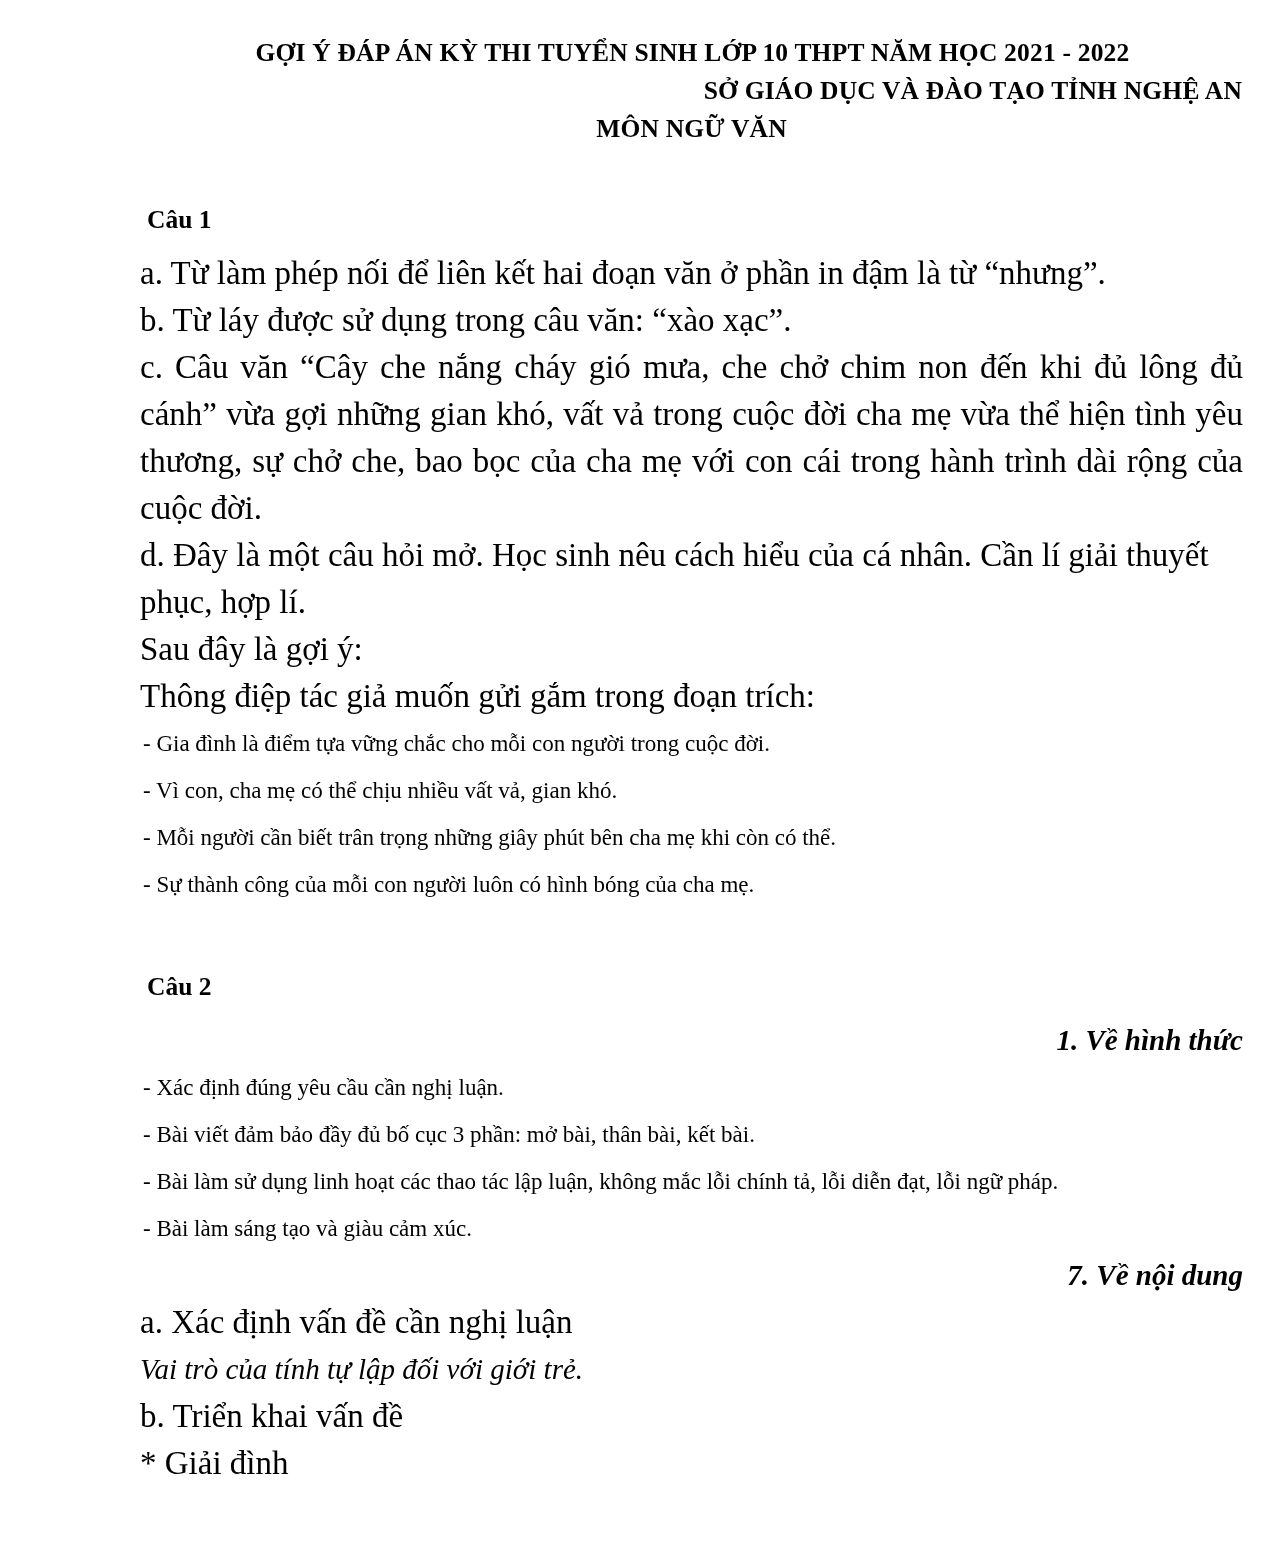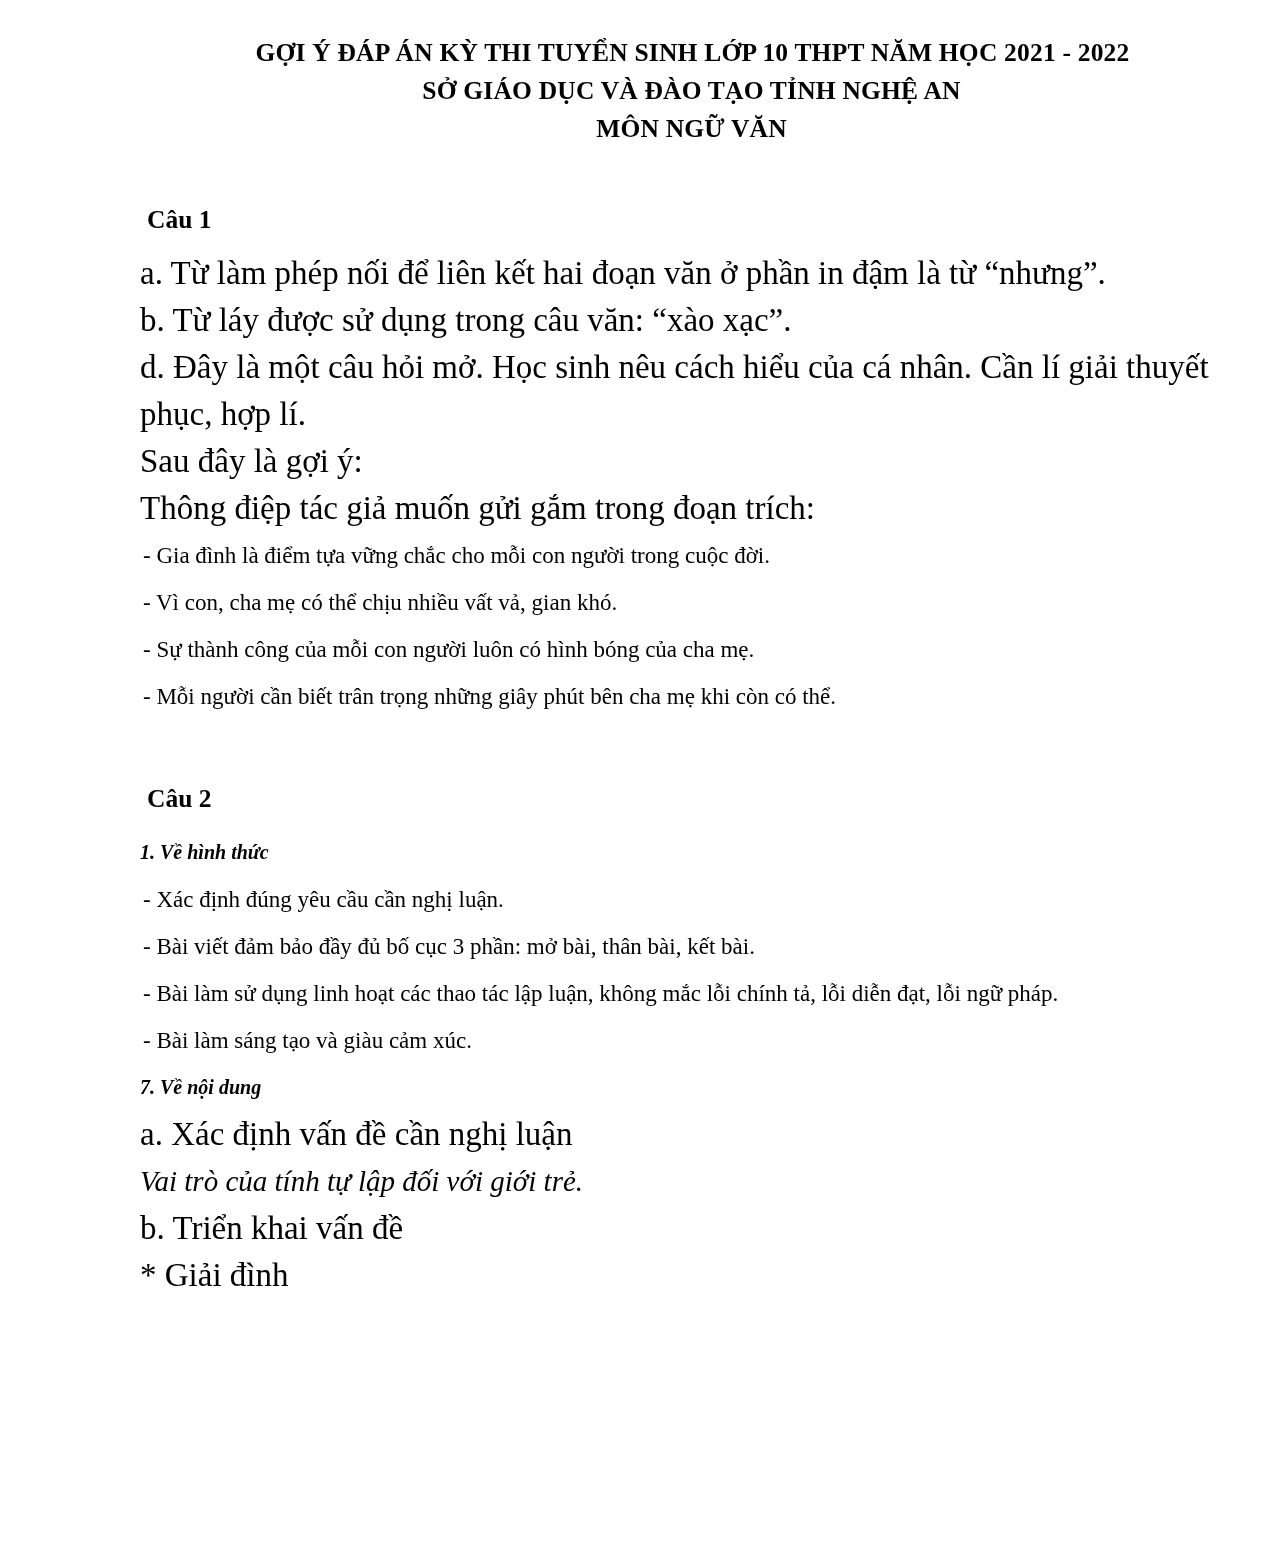--- a/index.html
+++ b/index.html
@@ -30,21 +30,21 @@
     text-align: center;
   }
   .title-line {
     font-weight: bold;
     font-size: 25.5px;
     line-height: 38px;
     letter-spacing: 0.2px;
     white-space: nowrap;
   }
   .title-line.l1 { padding-left: 4px; }
-  .title-line.l2 { padding-left: 2px; }
+  .title-line.l2 { padding-left: 2px; text-align: right; }
   .title-line.l3 { padding-left: 2px; }
 
   
   .content {
     width: 1103px;
     margin-top: 48px;
   }
   .para {
     font-size: 33px;
     line-height: 47px;
@@ -56,24 +56,24 @@
   .heading {
     font-weight: bold;
     font-size: 25.5px;
     line-height: 47px;
     margin: 7px;
     text-align: left;
   }
   .subheading {
     font-weight: bold;
     font-style: italic;
-    font-size: 20px;
+    font-size: 29px;
     line-height: 47px;
     margin: 0;
-    text-align: left;
+    text-align: right;
   }
   .italic-line {
     font-style: italic;
     font-size: 29px;
     line-height: 47px;
     margin: 0;
     text-align: left;
   }
   .bullet {
     font-size: 23px;
@@ -93,27 +93,28 @@
     <div class="title-line l1">GỢI Ý ĐÁP ÁN KỲ THI TUYỂN SINH LỚP 10 THPT NĂM HỌC 2021 - 2022</div>
     <div class="title-line l2">SỞ GIÁO DỤC VÀ ĐÀO TẠO TỈNH NGHỆ AN</div>
     <div class="title-line l3">MÔN NGỮ VĂN</div>
   </div>
 
   <div class="content">
 
     <div class="heading">Câu 1</div>
     <p class="para flush">a. Từ làm phép nối để liên kết hai đoạn văn ở phần in đậm là từ “nhưng”.</p>
     <p class="para flush">b. Từ láy được sử dụng trong câu văn: “xào xạc”.</p>
+    <p class="para">c. Câu văn “Cây che nắng cháy gió mưa, che chở chim non đến khi đủ lông đủ cánh” vừa gợi những gian khó, vất vả trong cuộc đời cha mẹ vừa thể hiện tình yêu thương, sự chở che, bao bọc của cha mẹ với con cái trong hành trình dài rộng của cuộc đời.</p>
     <p class="para flush">d. Đây là một câu hỏi mở. Học sinh nêu cách hiểu của cá nhân. Cần lí giải thuyết phục, hợp lí.</p>
     <p class="para flush">Sau đây là gợi ý:</p>
     <p class="para flush">Thông điệp tác giả muốn gửi gắm trong đoạn trích:</p>
     <p class="bullet">- Gia đình là điểm tựa vững chắc cho mỗi con người trong cuộc đời.</p>
     <p class="bullet">- Vì con, cha mẹ có thể chịu nhiều vất vả, gian khó.</p>
+    <p class="bullet">- Mỗi người cần biết trân trọng những giây phút bên cha mẹ khi còn có thể.</p>
     <p class="bullet">- Sự thành công của mỗi con người luôn có hình bóng của cha mẹ.</p>
-    <p class="bullet">- Mỗi người cần biết trân trọng những giây phút bên cha mẹ khi còn có thể.</p>
 
     <div class="section-gap"></div>
 
     <div class="heading">Câu 2</div>
     <div class="subheading">1. Về hình thức</div>
     <p class="bullet">- Xác định đúng yêu cầu cần nghị luận.</p>
     <p class="bullet">- Bài viết đảm bảo đầy đủ bố cục 3 phần: mở bài, thân bài, kết bài.</p>
     <p class="bullet">- Bài làm sử dụng linh hoạt các thao tác lập luận, không mắc lỗi chính tả, lỗi diễn đạt, lỗi ngữ pháp.</p>
     <p class="bullet">- Bài làm sáng tạo và giàu cảm xúc.</p>
     <div class="subheading">7. Về nội dung</div>

